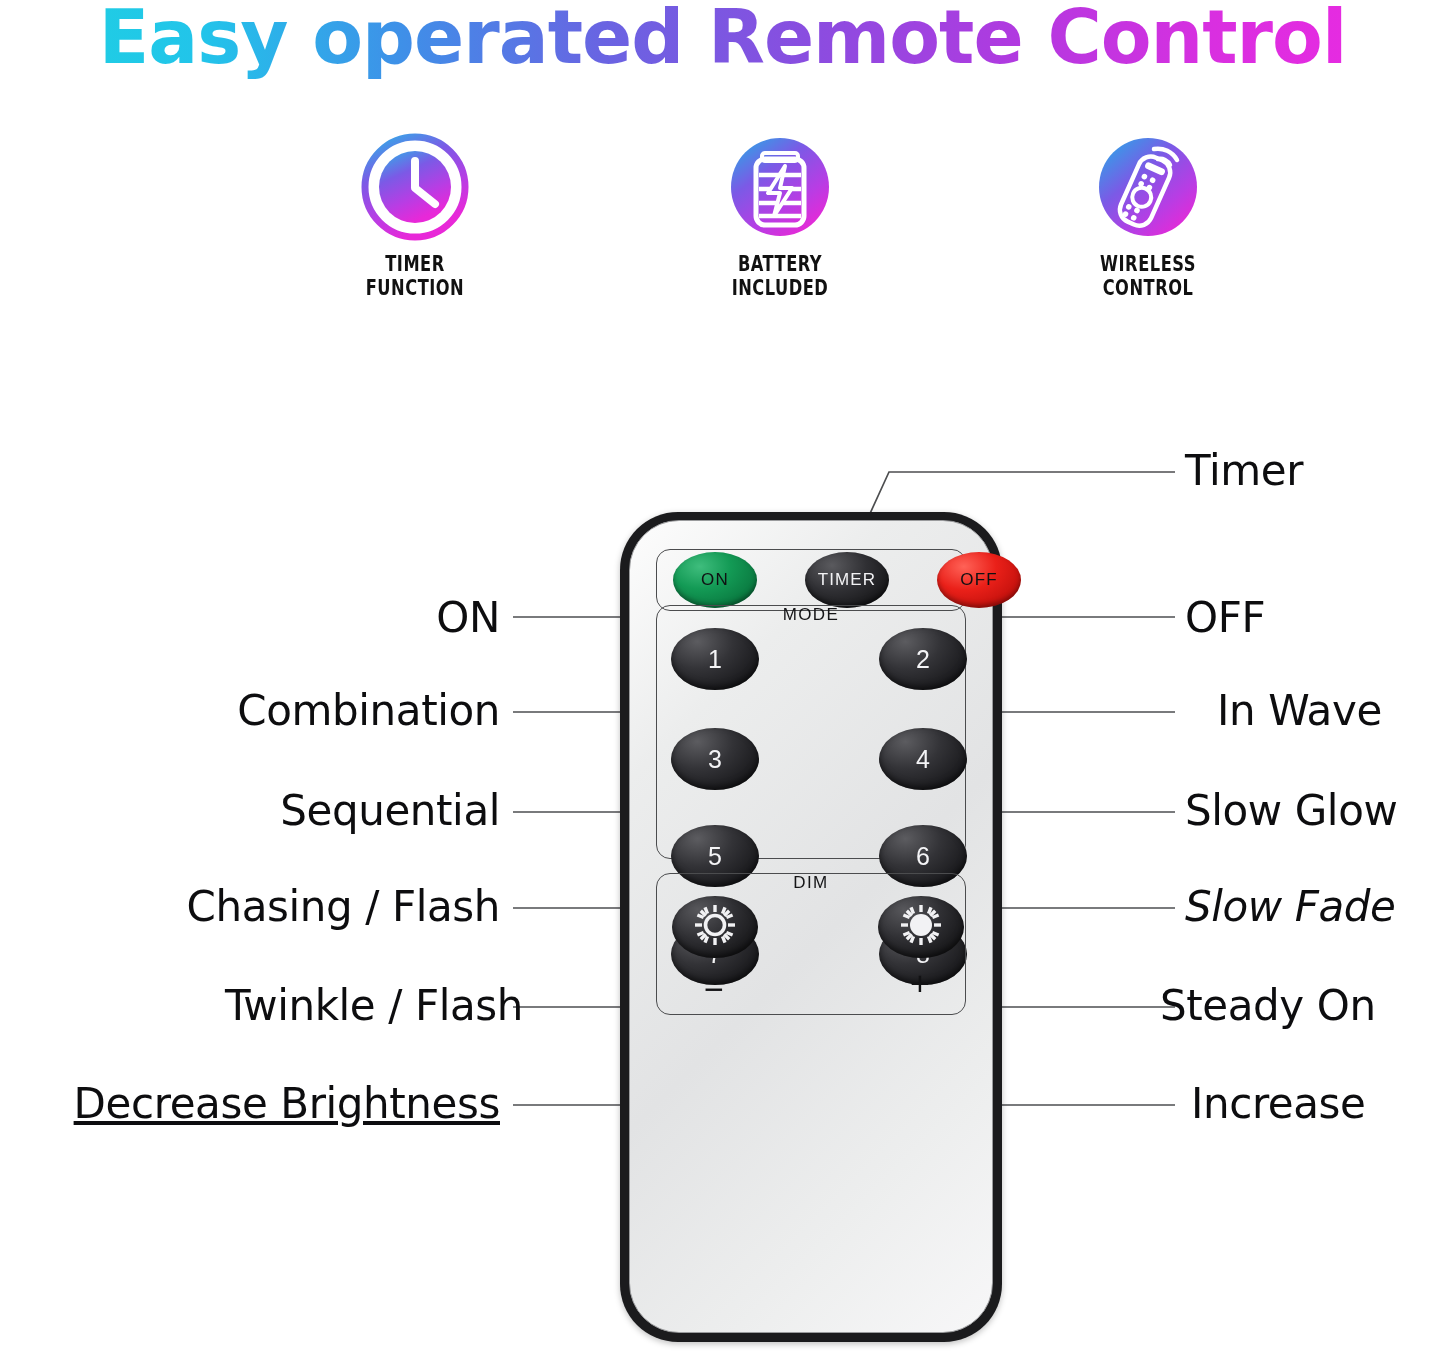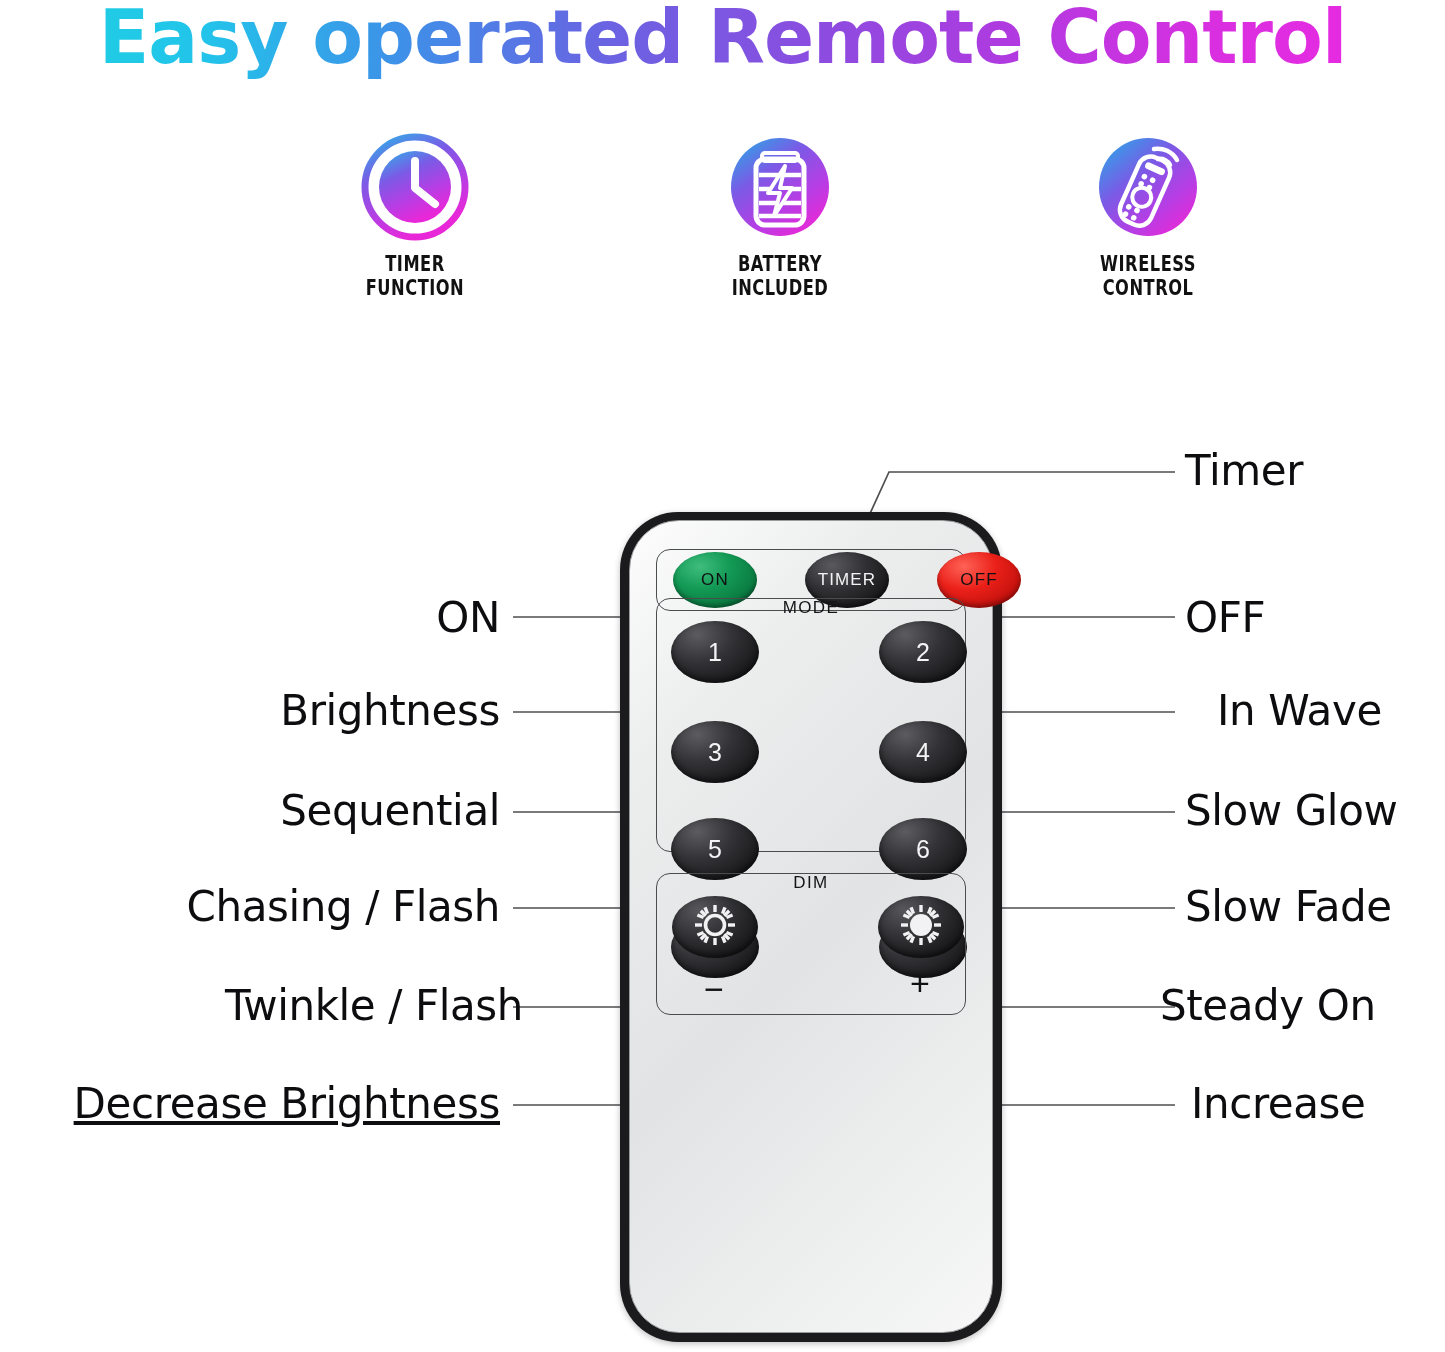--- a/index.html
+++ b/index.html
@@ -48,21 +48,21 @@
     position:absolute;left:9px;top:8px;right:9px;bottom:9px;
     border-radius:50px;
     background:
       linear-gradient(135deg,#fdfdfd 0%,#eceded 22%,#e2e3e4 52%,#edeeee 78%,#f7f7f8 100%);
     border:1px solid #9a9b9d;
   }
   .panel{
     position:absolute;border:1.6px solid #4b4c4e;border-radius:14px;
   }
   .panel-power{left:26px;top:28px;right:26px;height:60px;}
-  .panel-mode{left:26px;top:77px;right:26px;height:252px;padding-left:48px;}
+  .panel-mode{left:26px;top:84px;right:26px;height:252px;padding-left:48px;}
   .panel-dim{left:26px;top:352px;right:26px;height:140px;}
   .panel-title{
     position:absolute;top:-1px;left:0;width:100%;text-align:center;
     font-size:17px;color:#151517;letter-spacing:1.4px;
     font-family:"Liberation Sans",sans-serif;
   }
 
   .btn{
     position:absolute;border-radius:50%;
     display:flex;align-items:center;justify-content:center;
@@ -342,25 +342,25 @@
       </div>
 
       <div class="pm" style="left:47px;top:98px;">−</div>
       <div class="pm" style="left:253px;top:92px;">+</div>
     </div>
 
   </div>
 </div>
 
 <div class="callout callout-left" style="right:945px;top:593px;">ON</div>
-<div class="callout callout-left" style="right:945px;top:686px;">Brightness</div>
+<div class="callout callout-left" style="right:945px;top:686px;">Combination</div>
 <div class="callout callout-left" style="right:945px;top:786px;">Sequential</div>
 <div class="callout callout-left" style="right:945px;top:882px;">Chasing / Flash</div>
 <div class="callout callout-left" style="right:922px;top:981px;">Twinkle / Flash</div>
 <div class="callout callout-left" style="right:945px;top:1079px;text-decoration:underline;">Decrease Brightness</div>
 
 <div class="callout callout-right" style="left:1185px;top:446px;">Timer</div>
 <div class="callout callout-right" style="left:1185px;top:593px;">OFF</div>
 <div class="callout callout-right" style="left:1217px;top:686px;">In Wave</div>
 <div class="callout callout-right" style="left:1185px;top:786px;">Slow Glow</div>
-<div class="callout callout-right" style="left:1185px;top:882px;">Slow Fade</div>
+<div class="callout callout-right" style="left:1185px;top:882px;font-style:italic;">Slow Fade</div>
 <div class="callout callout-right" style="left:1160px;top:981px;">Steady On</div>
 <div class="callout callout-right" style="left:1185px;top:1079px;margin-left:6px;">Increase</div>
 
 </body></html>

